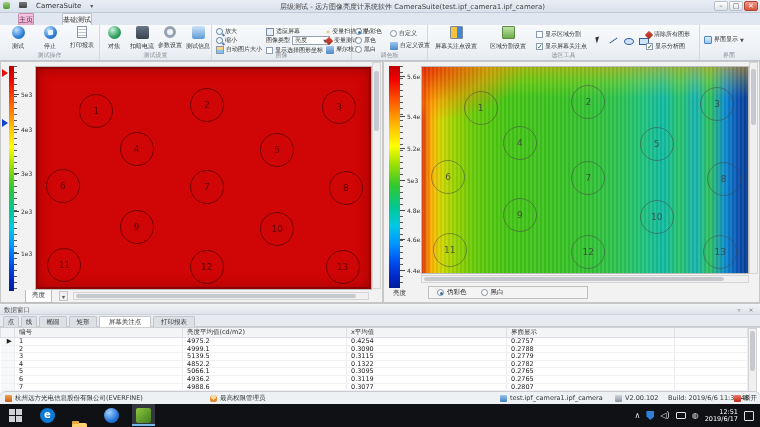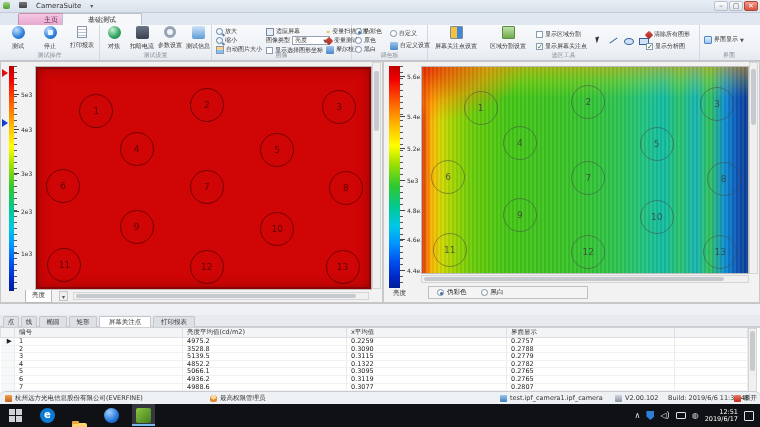--- a/index.html
+++ b/index.html
@@ -17,21 +17,21 @@
   .qat .txt{font-size:7px;color:#333;}
   .qat .arr{font-size:6px;color:#555;}
   .wtitle{position:absolute;left:280px;top:2px;font-size:7px;color:#444;white-space:nowrap;}
   .winbtns{position:absolute;right:2px;top:1px;display:flex;gap:1px;}
   .winbtn{width:14px;height:10px;font-size:7px;line-height:9px;text-align:center;
     background:linear-gradient(#fdfdfd,#dfe4ea);border:1px solid #b8c0cc;border-radius:2px;color:#555;}
   .winbtn.close{background:linear-gradient(#f3988c,#d4563e);color:#fff;border-color:#b04533;}
 
   
   .tabrow{position:absolute;left:0;top:13px;width:760px;height:12px;background:#e0e7f0;}
-  .apptab{position:absolute;top:0;height:12px;padding:0 25px;font-size:7px;line-height:12px;color:#333;}
+  .apptab{position:absolute;top:0;height:12px;padding:0 0;font-size:7px;line-height:12px;color:#333;}
   .apptab.home{left:18px;background:linear-gradient(#f3c8e2,#e9a8cf);border:1px solid #c88bb2;border-bottom:none;border-radius:2px 2px 0 0;color:#5a2a47;}
   .apptab.active{left:62px;background:#f6f8fa;border:1px solid #b9c2cf;border-bottom:none;border-radius:2px 2px 0 0;}
 
   
   .ribbon{position:absolute;left:0;top:25px;width:760px;height:36px;
     background:linear-gradient(#f8fafc,#eef1f5 70%,#e6eaf0);border-bottom:1px solid #c0c6ce;}
   .rgroup{position:absolute;top:0;height:35px;border-right:1px solid #d3d8df;}
   .glabel{position:absolute;left:0;right:0;bottom:0;text-align:center;font-size:6px;color:#8a8f96;}
   .bigbtn{position:absolute;top:1px;width:32px;height:26px;text-align:center;cursor:default;}
   .bigbtn .blab{display:block;margin-top:1px;font-size:6px;color:#333;white-space:nowrap;}
@@ -165,20 +165,21 @@
 
 <div id="app">
 
   <div class="titlebar">
     <div class="qat">
       <span class="appdot"></span>
       <span class="camdot"></span>
       <span class="txt">CameraSuite</span>
       <span class="arr">▾</span>
     </div>
+    <div class="wtitle">层级测试 - 远方图像亮度计系统软件 CameraSuite(test.ipf_camera1.ipf_camera)</div>
     <div class="winbtns">
       <div class="winbtn">–</div>
       <div class="winbtn">▢</div>
       <div class="winbtn close">✕</div>
     </div>
   </div>
 
   <div class="tabrow">
     <div class="apptab home">主页</div>
     <div class="apptab active">基础测试</div>
@@ -432,20 +433,25 @@
         </span>
         <span class="radioitem">
           <span class="rd"></span>
           <span>黑白</span>
         </span>
       </div>
     </div>
   </div>
 
   <div class="dw">
+    <div class="dwhead">
+      <span class="t">数据窗口</span>
+      <span class="dwico" style="right:16px;">▿</span>
+      <span class="dwico" style="right:4px;">×</span>
+    </div>
     <div class="dwtabs" id="dwtabs">
         <div class="dwtab" style="left: 3px; width: 16px;">点</div>
         <div class="dwtab" style="left: 21px; width: 16px;">线</div>
         <div class="dwtab" style="left: 39px; width: 28px;">椭圆</div>
         <div class="dwtab" style="left: 69px; width: 28px;">矩形</div>
         <div class="dwtab active" style="left: 99px; width: 52px;">屏幕关注点</div>
         <div class="dwtab" style="left: 153px; width: 42px;">打印报表</div>
       </div>
     <div class="dwtablewrap">
       <table class="grid">
@@ -465,28 +471,28 @@
             <th>x平均值</th>
             <th>界面显示</th>
             <th></th>
           </tr>
         </thead>
         <tbody id="gridbody">
             <tr>
               <td class="gut">▶</td>
               <td>1</td>
               <td>4975.2</td>
-              <td>0.2259</td>
+              <td>0.4254</td>
               <td>0.2757</td>
               <td></td>
             </tr>
             <tr>
               <td class="gut"></td>
               <td>2</td>
-              <td>3528.8</td>
+              <td>4999.1</td>
               <td>0.3090</td>
               <td>0.2788</td>
               <td></td>
             </tr>
             <tr>
               <td class="gut"></td>
               <td>3</td>
               <td>5139.5</td>
               <td>0.3115</td>
               <td>0.2779</td>

